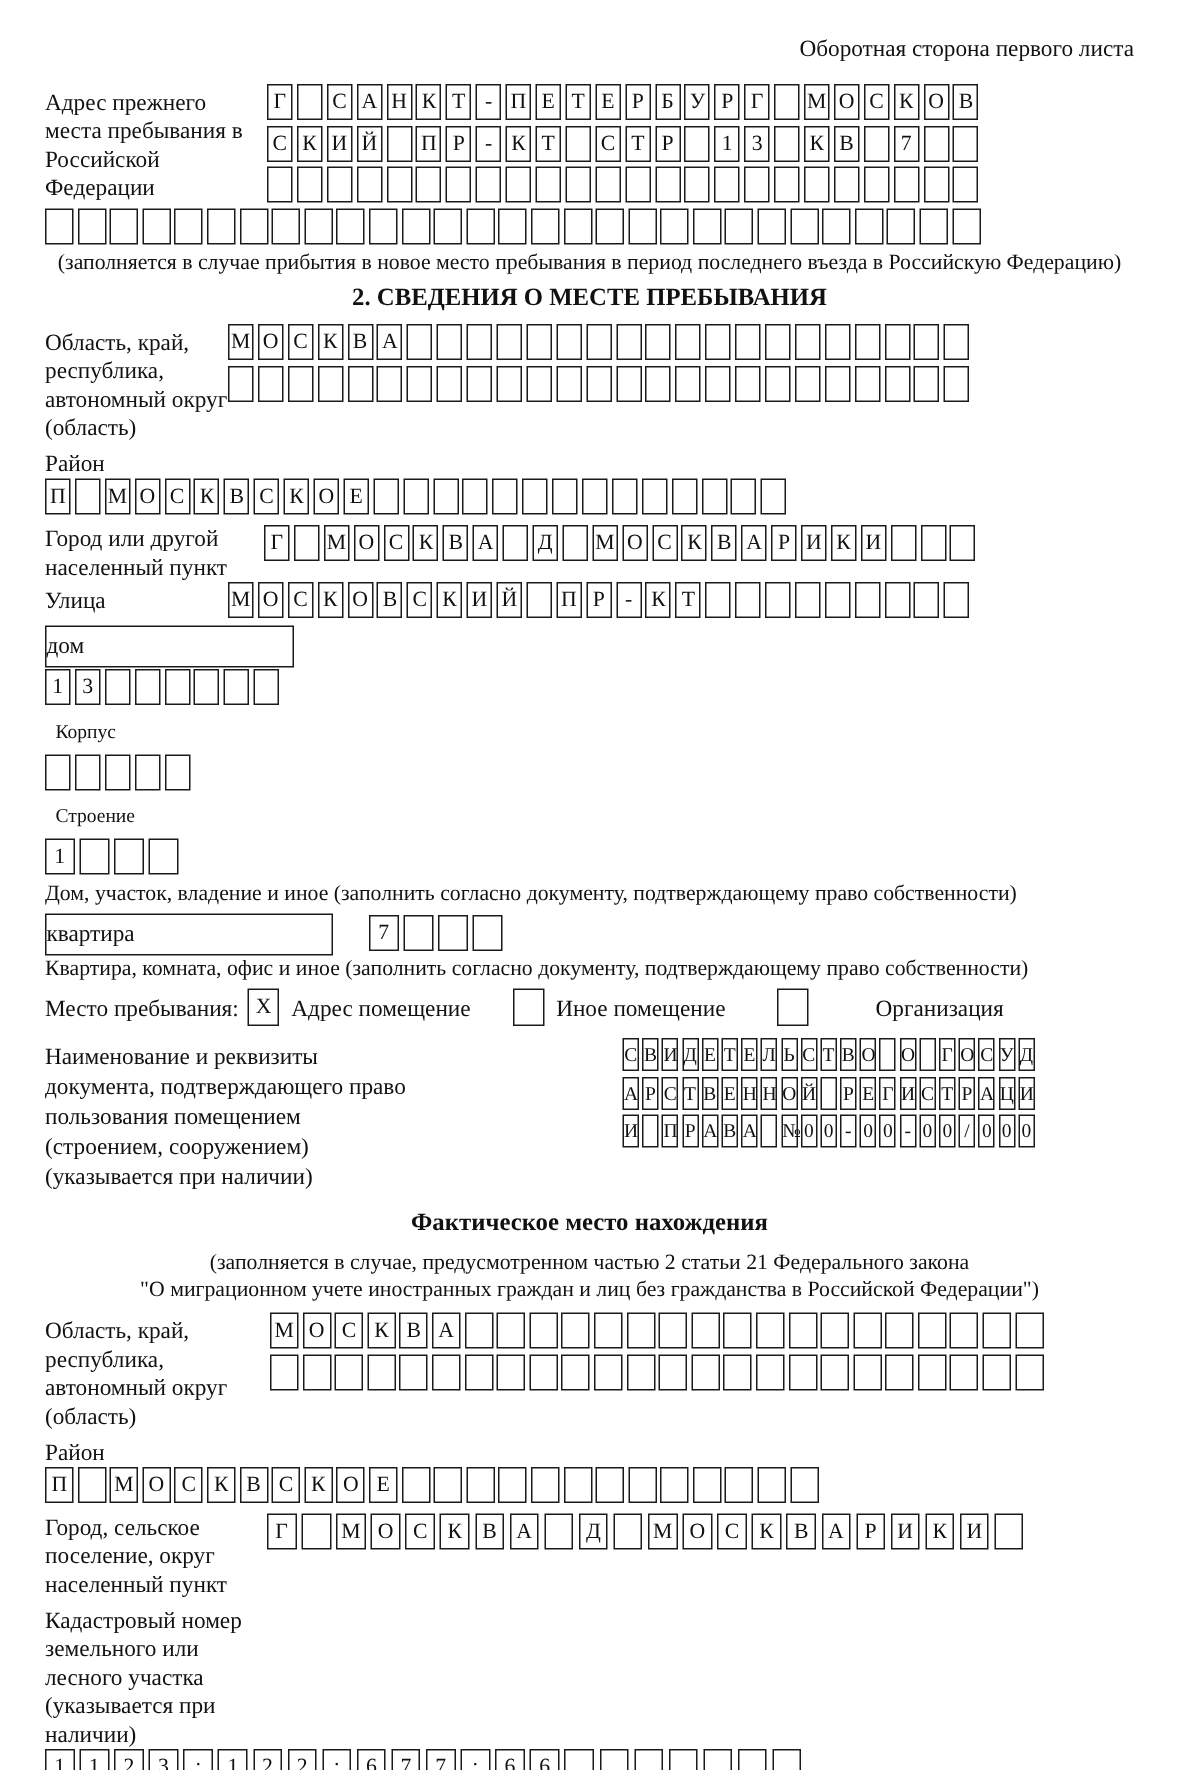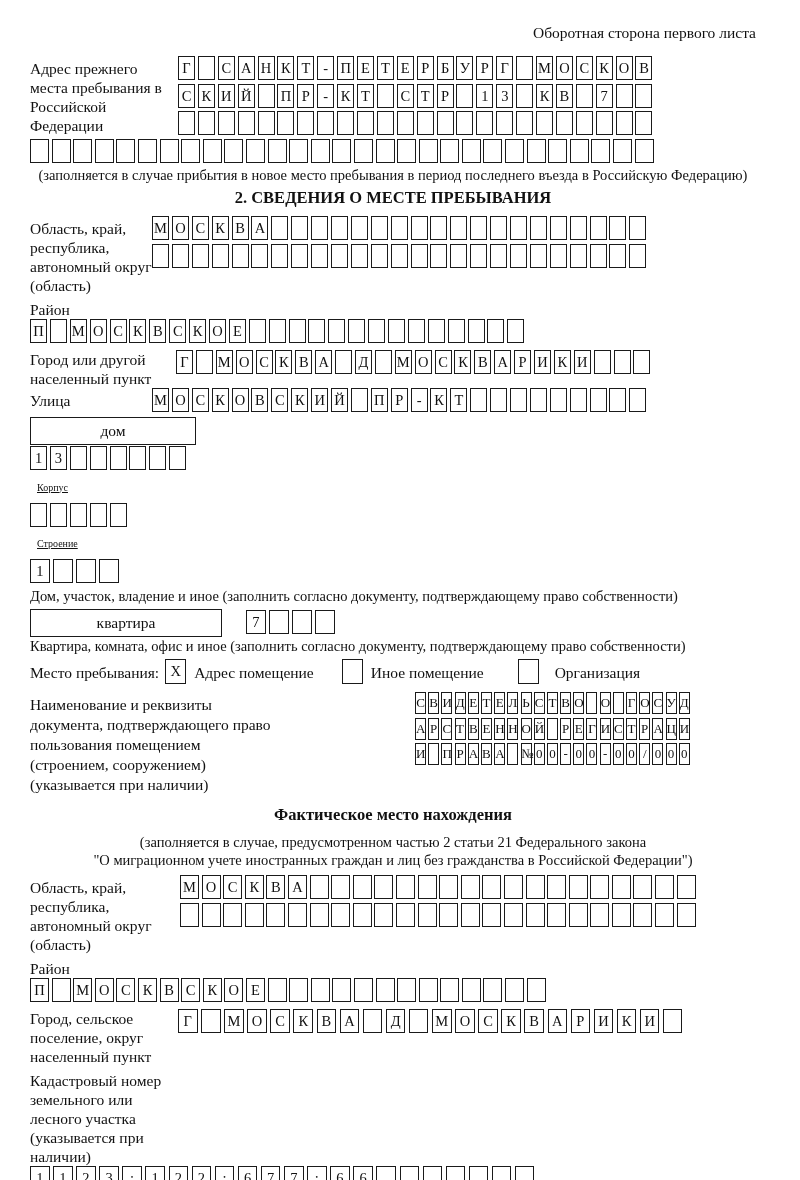--- a/index.html
+++ b/index.html
@@ -23,24 +23,24 @@
   }
   .lg .cell { width:19px; margin-right:2.6px; }
   .md .cell { width:19.5px; margin-right:3.6px; }
   .sm .cell { width:11px; height:22px; margin-right:2.2px; font-size:13px; line-height:19px; }
 
   .caption { font-size:14.5px; line-height:18px; }
   .caption.center { text-align:center; }
   .sec-title { text-align:center; font-weight:bold; font-size:16.5px; margin:4px 0 8px 0; }
 
   .wide-box {
-    border:1.6px solid #1a1a1a; height:28px; text-align:center;
+    border:1.6px solid #1a1a1a; height:28px; 
     font-size:15.5px; line-height:25px; flex:0 0 auto;
   }
-  .inline-lbl { font-size:10px; line-height:28px; padding:0 7px; white-space:nowrap;text-decoration:underline; }
+  .inline-lbl { font-size:13px; line-height:28px; padding:0 7px; white-space:nowrap; }
 
   .checkbox {
     display:inline-block; width:21px; height:25px; border:1.6px solid #1a1a1a;
     text-align:center; font-size:14.5px; line-height:23px; margin:0 8px 0 6px; flex:0 0 auto;
   }
   .opt-label { font-size:15.5px; line-height:27px; }
 
   .stamp-box { border:1.7px solid #1a1a1a; width:356px; height:175px; margin-left:365px; }
   .mt2{margin-top:2px;flex-direction:column;} .mt4{margin-top:4px;} .mt6{margin-top:6px;}
 </style>
@@ -362,21 +362,21 @@
   </div>
   <div class="caption">Квартира, комната, офис и иное (заполнить согласно документу, подтверждающему право собственности)</div>
 
   <div class="frow mt4">
     <div class="opt-label">Место пребывания:</div>
     <span class="checkbox">X</span>
     <div class="opt-label">Адрес помещение</div>
     <span class="checkbox" style="margin-left:28px;"></span>
     <div class="opt-label">Иное помещение</div>
     <span class="checkbox" style="margin-left:34px;"></span>
-    <div class="opt-label" style="margin-left:8px;">Организация</div>
+    <div class="opt-label" style="margin-left:37px;">Организация</div>
   </div>
 
   <div class="frow mt6">
     <div style="flex:0 0 385px;">
       <div class="label" style="width:248px; line-height:20px;">Наименование и реквизиты документа, подтверждающего право пользования помещением (строением, сооружением) (указывается при наличии)</div>
     </div>
     <div class="cells-col">
       <div class="cells-row sm">
           <span class="cell">С</span>
           <span class="cell">В</span>

